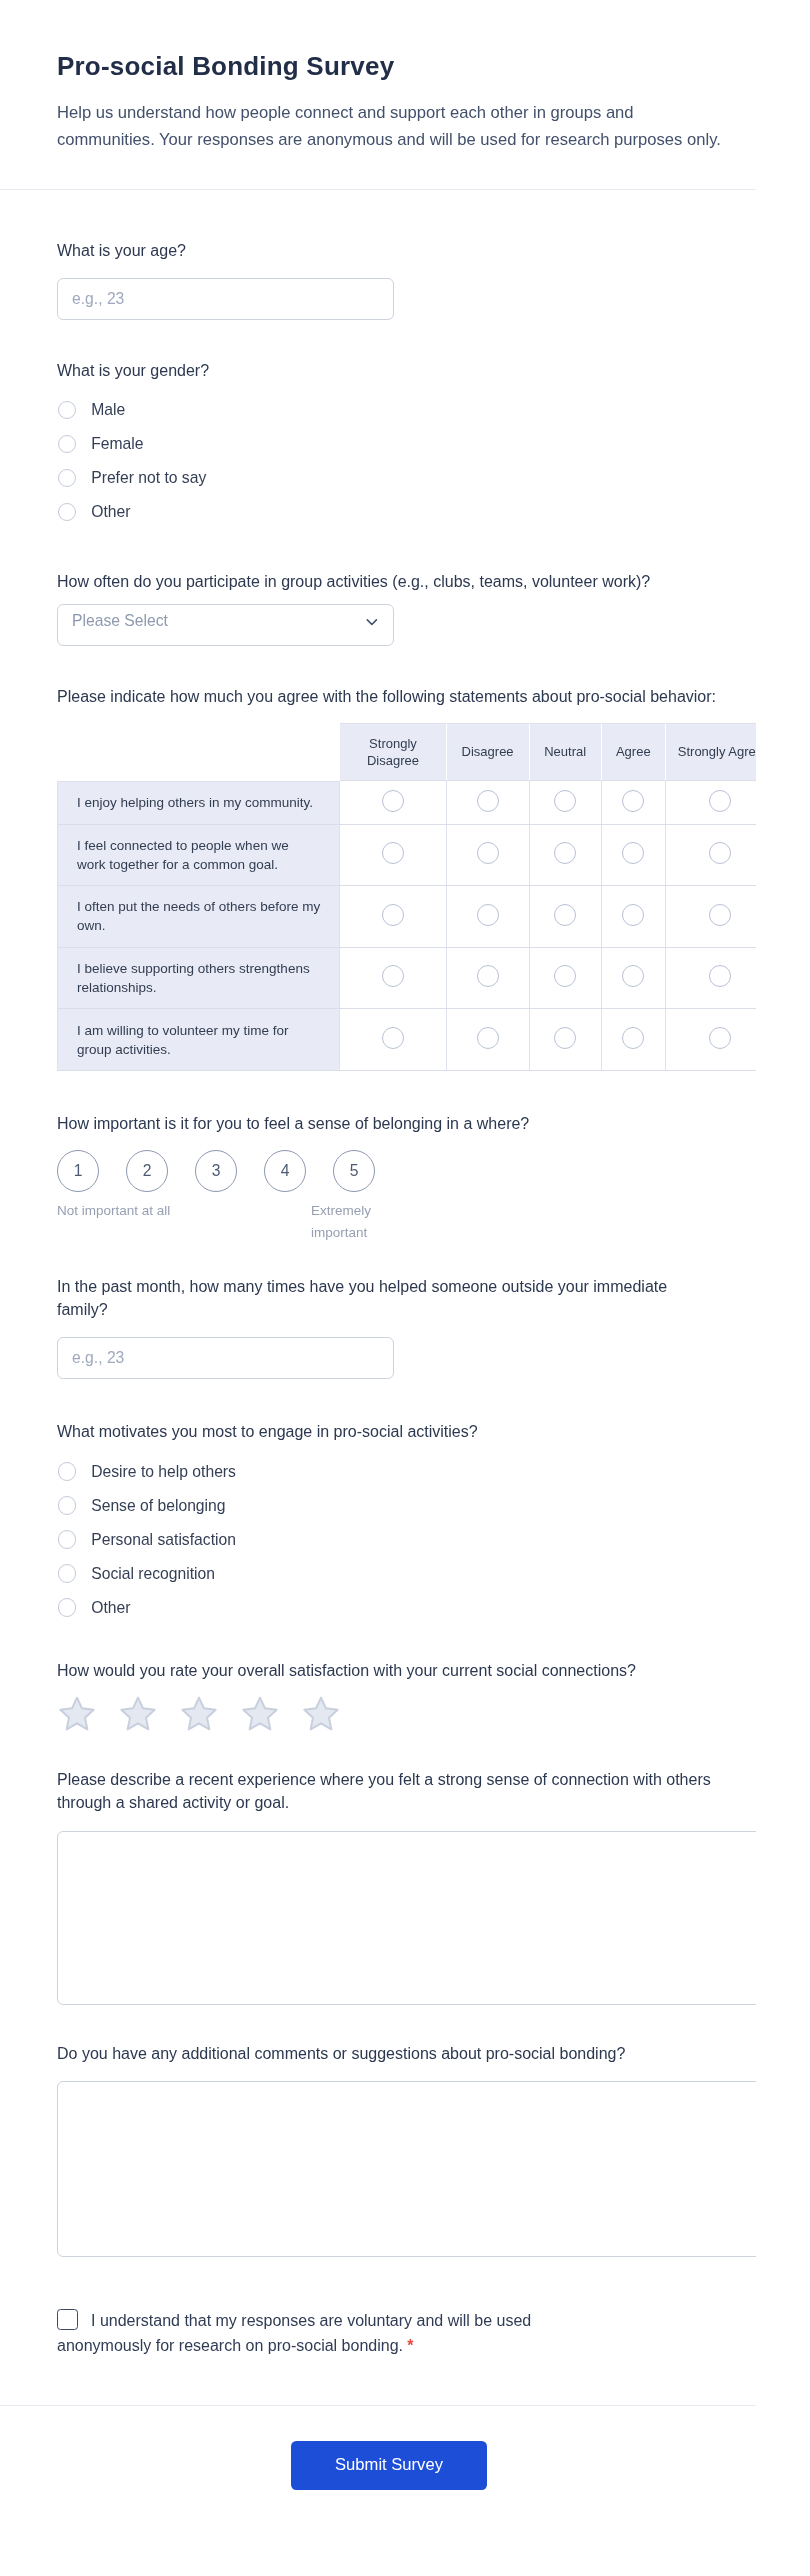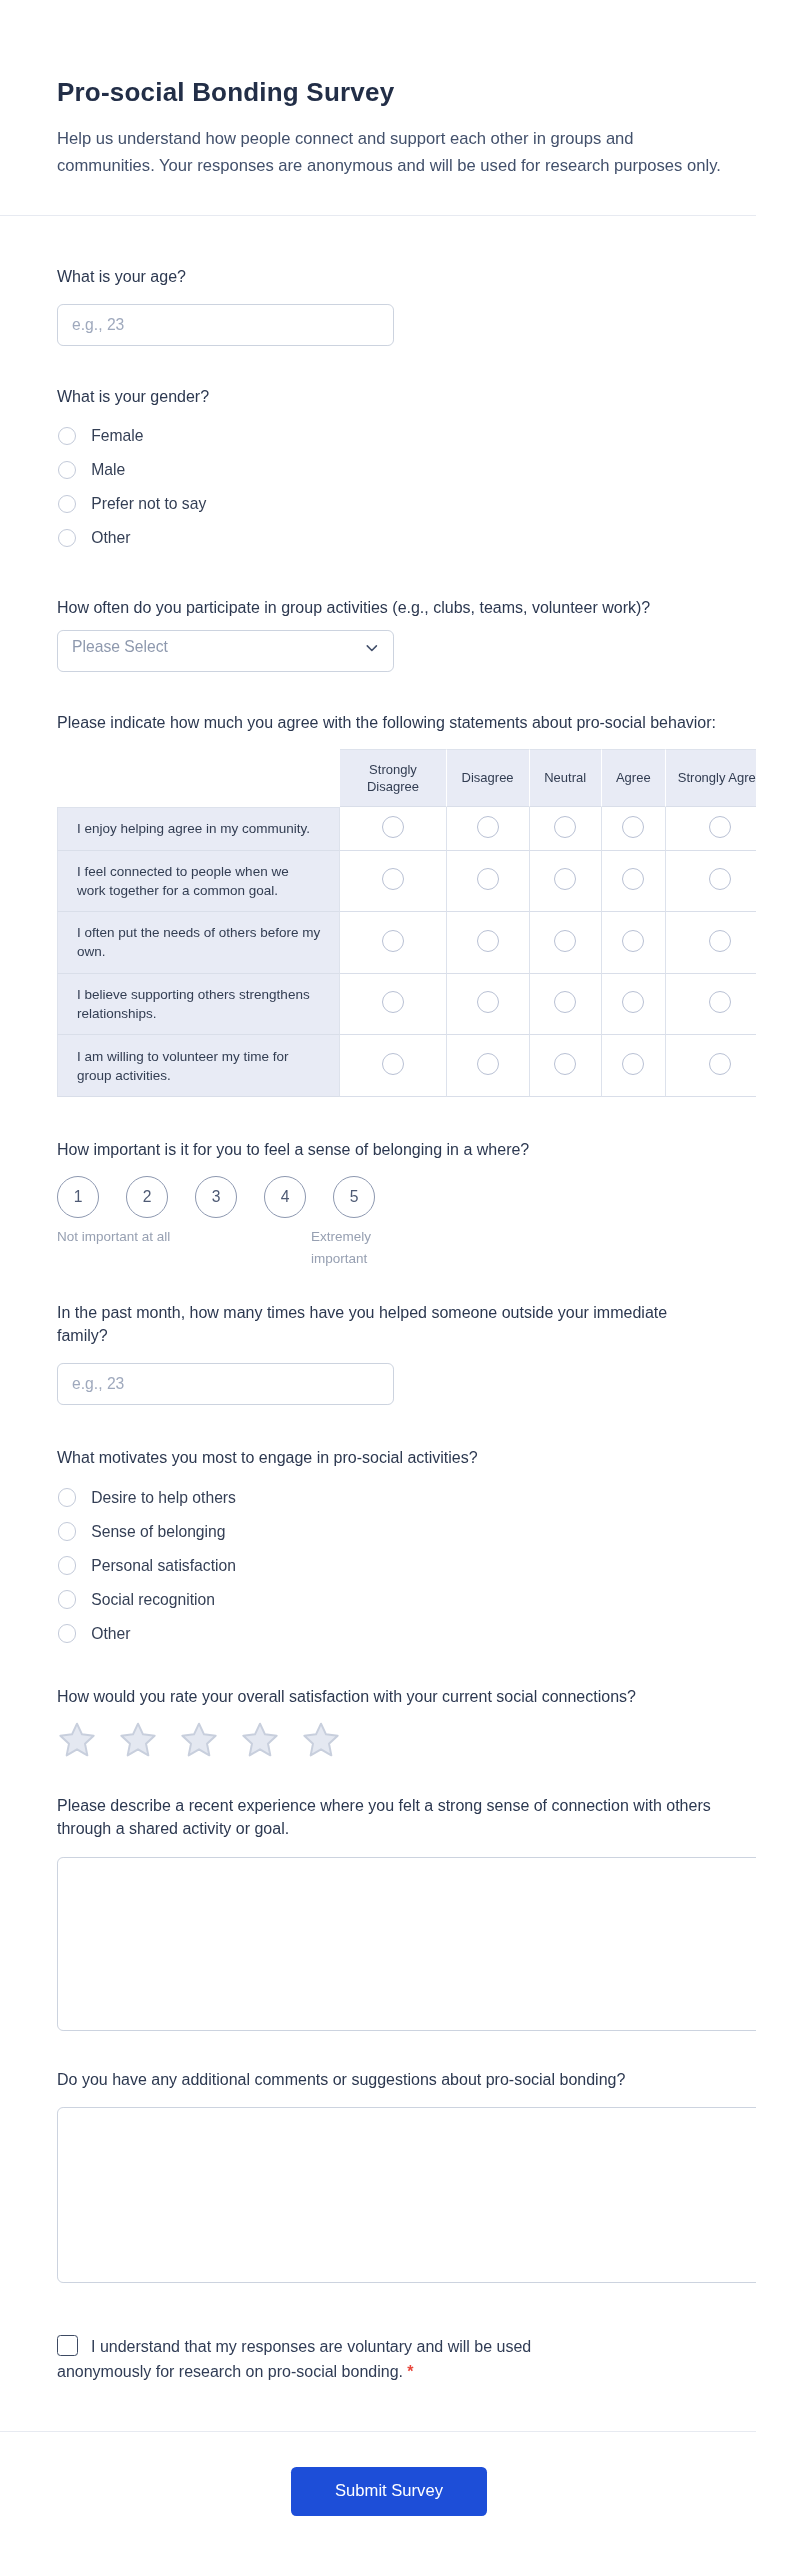--- a/index.html
+++ b/index.html
@@ -3,21 +3,21 @@
 <meta charset="utf-8">
 <style>
   * { box-sizing: border-box; margin: 0; padding: 0; }
   html, body { background: #ffffff; }
   body {
     width: 810px;
     min-height: 2576px;
     font-family: "Liberation Sans", "DejaVu Sans", sans-serif;
     color: #2c3850;
   }
-  .page { width: 756px; overflow: hidden; margin-top: 26px; }
+  .page { width: 756px; overflow: hidden; }
 
   
   .form-header { padding: 50px 35px 0 57px; }
   .form-title {
     font-size: 26px;
     line-height: 32px;
     font-weight: 700;
     color: #222e47;
     letter-spacing: 0.2px;
   }
@@ -252,25 +252,25 @@
     <section class="mt-57">
       <div class="q-label">What is your age?</div>
       <input class="text-input" type="text" placeholder="e.g., 23" style="">
     </section>
 
     <section class="mt-46">
       <div class="q-label">What is your gender?</div>
       <div class="options">
         <div class="option-row">
           <span class="radio-circle"></span>
+          <span class="option-text">Male</span>
+        </div>
+        <div class="option-row">
+          <span class="radio-circle"></span>
           <span class="option-text">Female</span>
-        </div>
-        <div class="option-row">
-          <span class="radio-circle"></span>
-          <span class="option-text">Male</span>
         </div>
         <div class="option-row">
           <span class="radio-circle"></span>
           <span class="option-text">Prefer not to say</span>
         </div>
         <div class="option-row">
           <span class="radio-circle"></span>
           <span class="option-text">Other</span>
         </div>
       </div>
@@ -300,21 +300,21 @@
         <tbody>
             <tr>
           <td class="m-corner"></td>
           <th class="m-head">Strongly Disagree</th>
           <th class="m-head">Disagree</th>
           <th class="m-head">Neutral</th>
           <th class="m-head">Agree</th>
           <th class="m-head last">Strongly Agree</th>
         </tr>
         <tr class="first">
-          <td class="m-label">I enjoy helping agree in my community.</td>
+          <td class="m-label">I enjoy helping others in my community.</td>
           <td class="m-cell"><span class="m-radio"></span></td>
           <td class="m-cell"><span class="m-radio"></span></td>
           <td class="m-cell"><span class="m-radio"></span></td>
           <td class="m-cell"><span class="m-radio"></span></td>
           <td class="m-cell"><span class="m-radio"></span></td>
         </tr>
         <tr>
           <td class="m-label">I feel connected to people when we work together for a common goal.</td>
           <td class="m-cell"><span class="m-radio"></span></td>
           <td class="m-cell"><span class="m-radio"></span></td>

